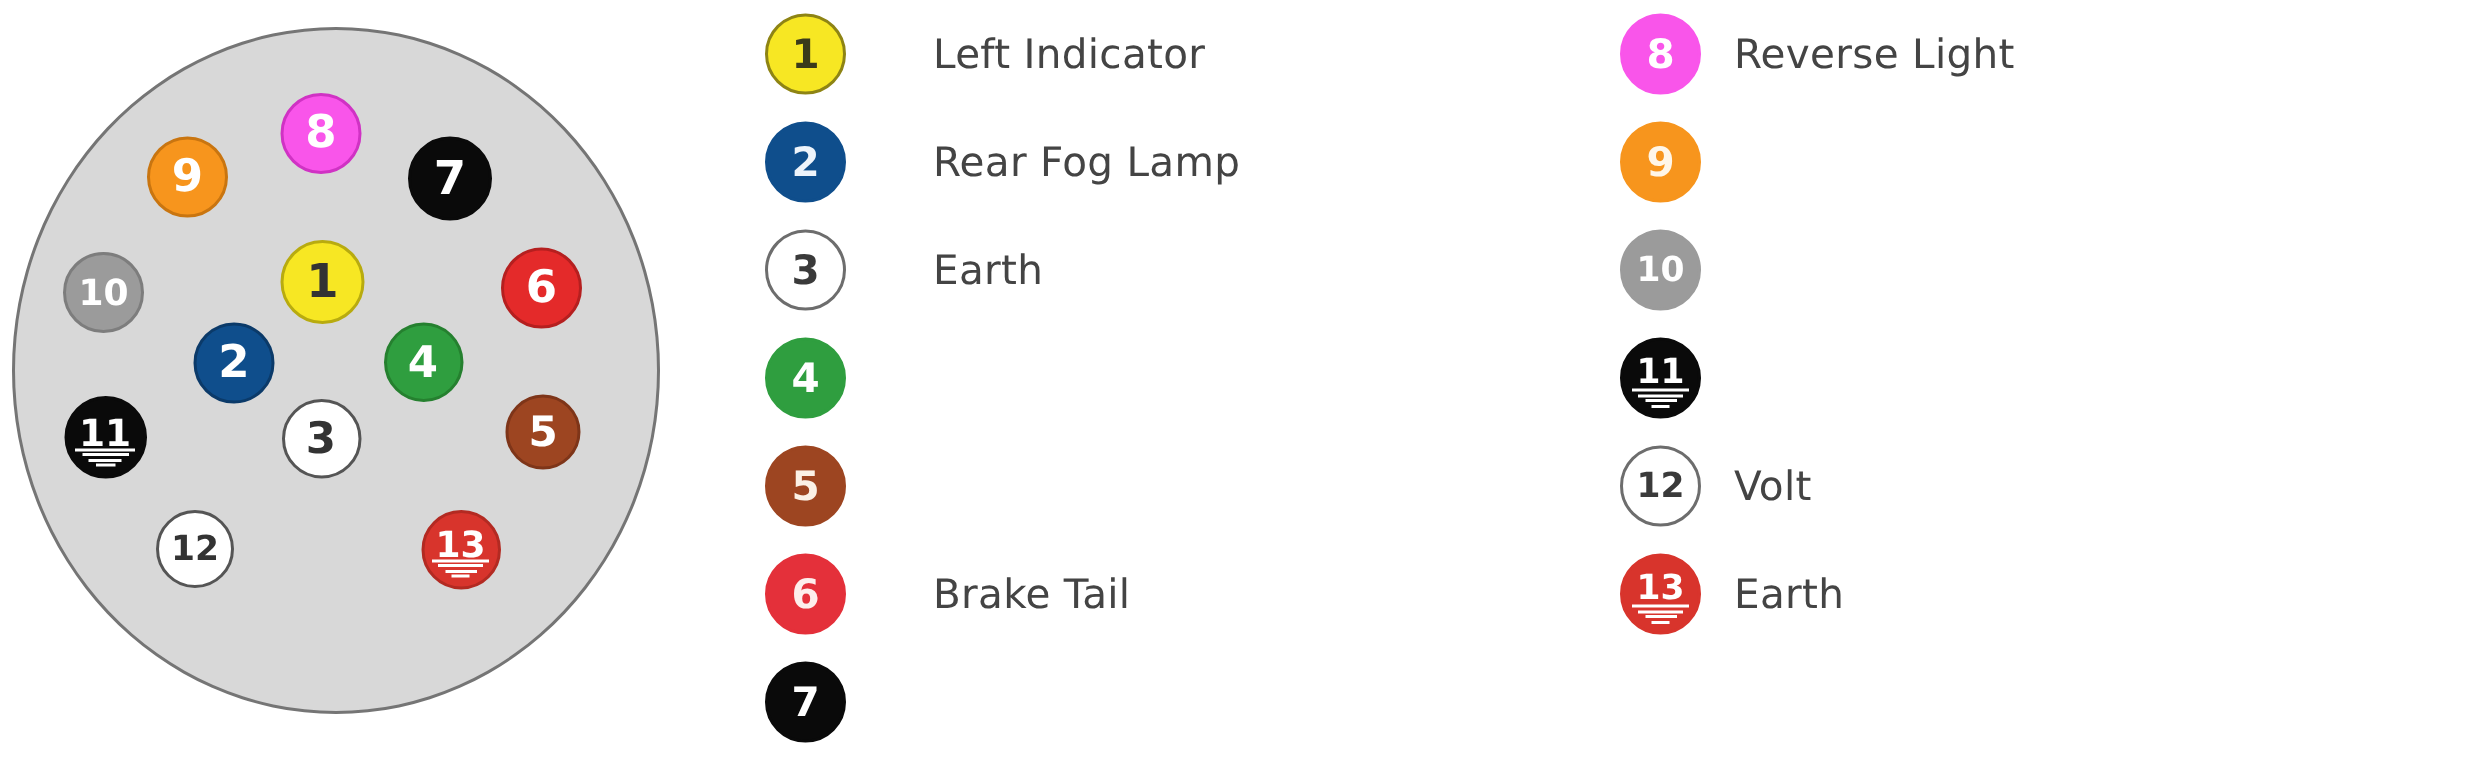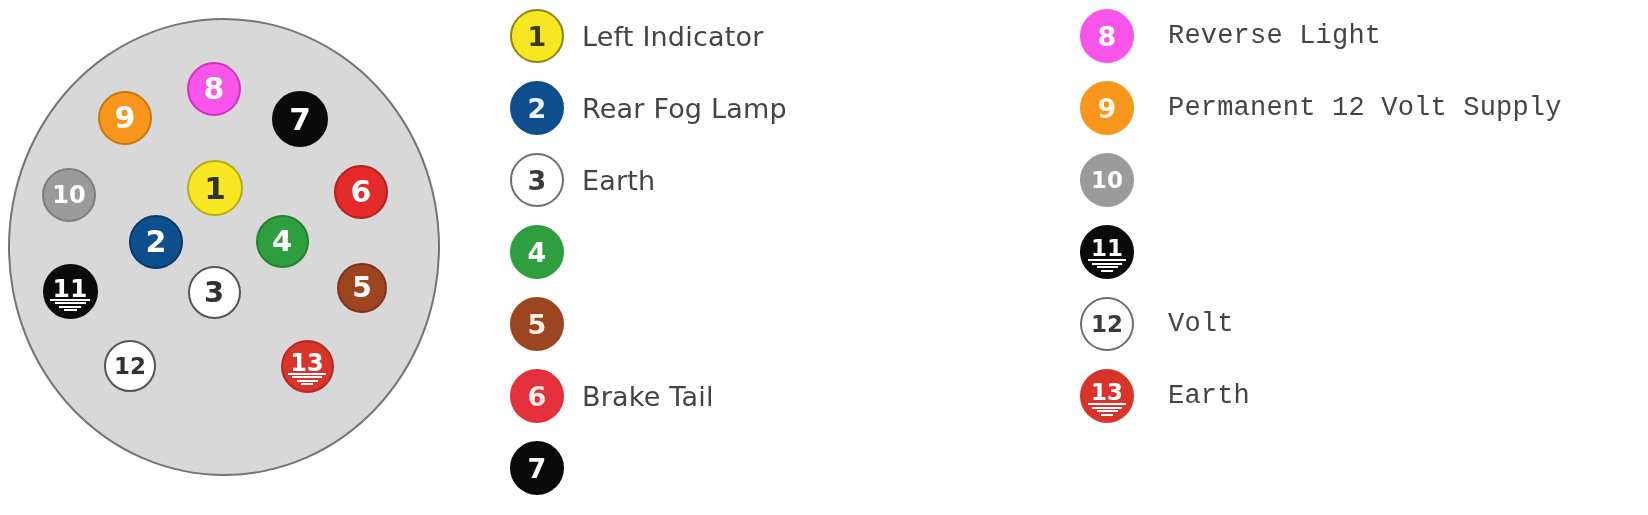--- a/index.html
+++ b/index.html
@@ -97,27 +97,27 @@
     align-items: center;
     justify-content: center;
     font-weight: 700;
     font-size: 26px;
     line-height: 1;
     overflow: hidden;
     user-select: none;
   }
   .legend-badge .pin-num { position: relative; z-index: 2; }
   .legend-label {
-    margin-left: 18px;
+    margin-left: 58px;
     font-size: 27px;
     color: #444444;
     white-space: nowrap;
     letter-spacing: 0.2px;
   }
-  #legend-col-2 .legend-label { margin-left: 34px; font-family: Liberation Mono, monospace; }
+  #legend-col-2 .legend-label { margin-left: 22px; }
 </style>
 </head>
 <body>
 
 <div id="stage">
 
   <div id="socket-diagram">
     <div class="socket-body"></div>
     <div id="pins-layer">
         <div class="pin" style="left: 187px; top: 160px; width: 56px; height: 56px; background: rgb(247, 231, 35); border: 2px solid rgb(184, 171, 15); color: rgb(51, 51, 51); font-size: 31px;">
@@ -219,21 +219,20 @@
       <div class="legend-item">
         <div class="legend-badge" style="background: rgb(249, 85, 234); border: 2px solid rgb(249, 85, 234); color: rgb(255, 255, 255); font-size: 27px;">
           <span class="pin-num">8</span>
         </div>
         <div class="legend-label">Reverse Light</div>
       </div>
       <div class="legend-item">
         <div class="legend-badge" style="background: rgb(247, 149, 29); border: 2px solid rgb(247, 149, 29); color: rgb(255, 246, 232); font-size: 27px;">
           <span class="pin-num">9</span>
         </div>
-        <div class="legend-label">Permanent 12 Volt Supply</div>
       </div>
       <div class="legend-item">
         <div class="legend-badge" style="background: rgb(155, 155, 155); border: 2px solid rgb(155, 155, 155); color: rgb(255, 255, 255); font-size: 23px;">
           <span class="pin-num">10</span>
         </div>
       </div>
       <div class="legend-item">
         <div class="legend-badge" style="background: rgb(10, 10, 10); border: 2px solid rgb(10, 10, 10); color: rgb(255, 255, 255); font-size: 23px;">
           <span class="pin-num" style="transform: translateY(-4px);">11</span>
           <span class="earth-mark" style="bottom: 4px;">

